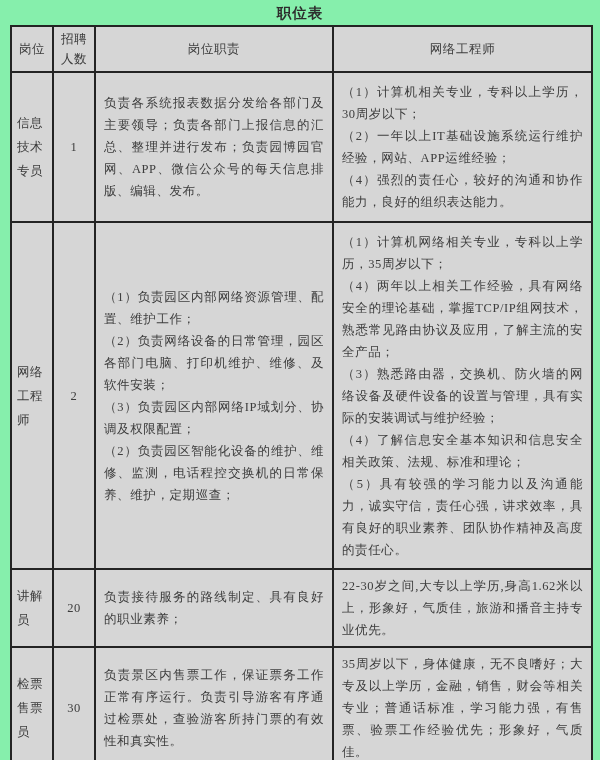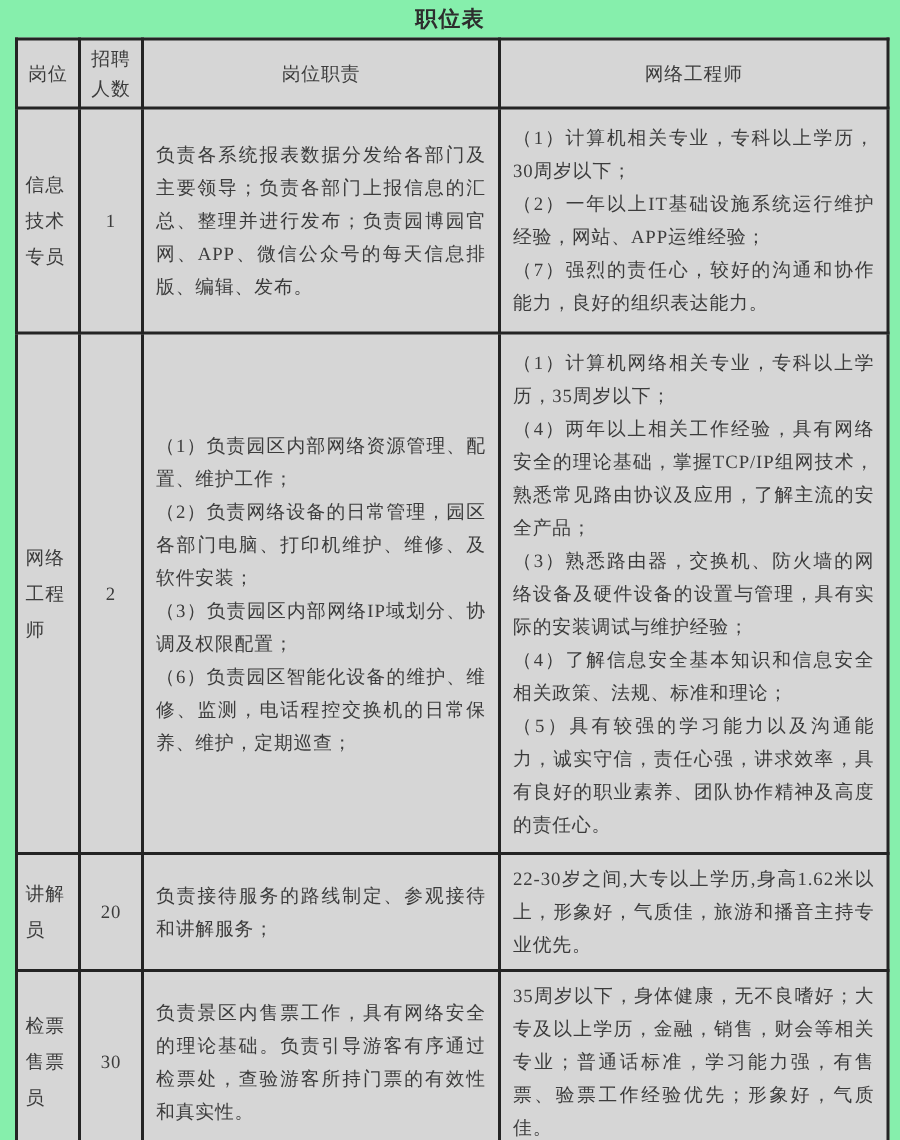--- a/index.html
+++ b/index.html
@@ -90,58 +90,58 @@
 
     <tr class="r-0">
       <td class="cell-pos">信息技术专员</td>
       <td class="cell-count">1</td>
       <td class="cell-text">
         <p>负责各系统报表数据分发给各部门及主要领导；负责各部门上报信息的汇总、整理并进行发布；负责园博园官网、APP、微信公众号的每天信息排版、编辑、发布。</p>
       </td>
       <td class="cell-text">
         <p>（1）计算机相关专业，专科以上学历，30周岁以下；</p>
         <p>（2）一年以上IT基础设施系统运行维护经验，网站、APP运维经验；</p>
-        <p>（7）强烈的责任心，较好的沟通和协作能力，良好的组织表达能力。</p>
+        <p>（4）强烈的责任心，较好的沟通和协作能力，良好的组织表达能力。</p>
       </td>
     </tr>
 
     <tr class="r-1">
       <td class="cell-pos">网络工程师</td>
       <td class="cell-count">2</td>
       <td class="cell-text">
         <p>（1）负责园区内部网络资源管理、配置、维护工作；</p>
         <p>（2）负责网络设备的日常管理，园区各部门电脑、打印机维护、维修、及软件安装；</p>
         <p>（3）负责园区内部网络IP域划分、协调及权限配置；</p>
-        <p>（6）负责园区智能化设备的维护、维修、监测，电话程控交换机的日常保养、维护，定期巡查；</p>
+        <p>（2）负责园区智能化设备的维护、维修、监测，电话程控交换机的日常保养、维护，定期巡查；</p>
       </td>
       <td class="cell-text">
         <p>（1）计算机网络相关专业，专科以上学历，35周岁以下；</p>
         <p>（4）两年以上相关工作经验，具有网络安全的理论基础，掌握TCP/IP组网技术，熟悉常见路由协议及应用，了解主流的安全产品；</p>
         <p>（3）熟悉路由器，交换机、防火墙的网络设备及硬件设备的设置与管理，具有实际的安装调试与维护经验；</p>
         <p>（4）了解信息安全基本知识和信息安全相关政策、法规、标准和理论；</p>
         <p>（5）具有较强的学习能力以及沟通能力，诚实守信，责任心强，讲求效率，具有良好的职业素养、团队协作精神及高度的责任心。</p>
       </td>
     </tr>
 
     <tr class="r-2">
       <td class="cell-pos">讲解员</td>
       <td class="cell-count">20</td>
       <td class="cell-text">
-        <p>负责接待服务的路线制定、参观接待和讲解服务；</p>
+        <p>负责接待服务的路线制定、具有良好的职业素养；</p>
       </td>
       <td class="cell-text">
         <p>22-30岁之间,大专以上学历,身高1.62米以上，形象好，气质佳，旅游和播音主持专业优先。</p>
       </td>
     </tr>
 
     <tr class="r-3">
       <td class="cell-pos">检票售票员</td>
       <td class="cell-count">30</td>
       <td class="cell-text">
-        <p>负责景区内售票工作，具有网络安全的理论基础。负责引导游客有序通过检票处，查验游客所持门票的有效性和真实性。</p>
+        <p>负责景区内售票工作，保证票务工作正常有序运行。负责引导游客有序通过检票处，查验游客所持门票的有效性和真实性。</p>
       </td>
       <td class="cell-text">
         <p>35周岁以下，身体健康，无不良嗜好；大专及以上学历，金融，销售，财会等相关专业；普通话标准，学习能力强，有售票、验票工作经验优先；形象好，气质佳。</p>
       </td>
     </tr>
   </tbody>
     </table>
 </div>
 
 </body></html>

